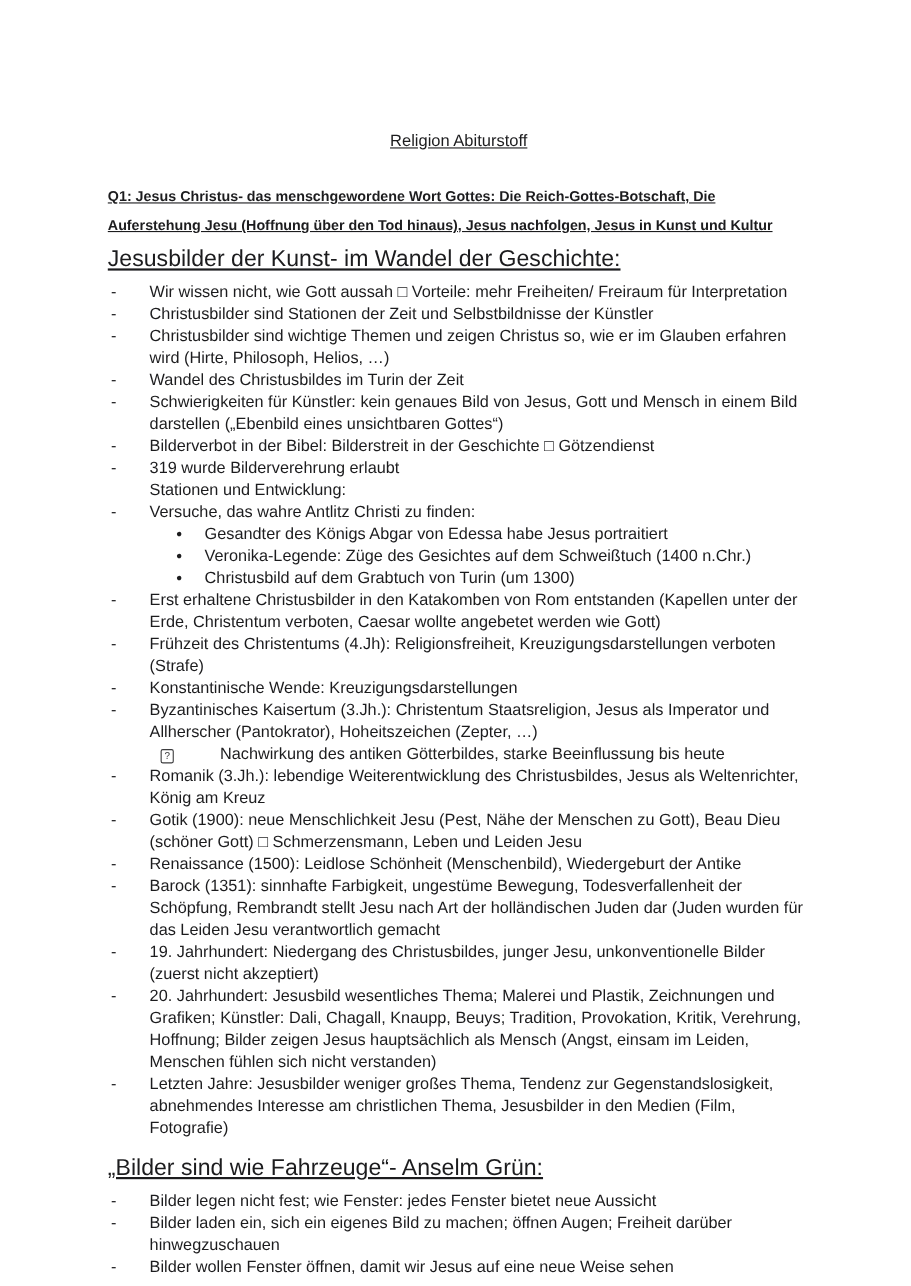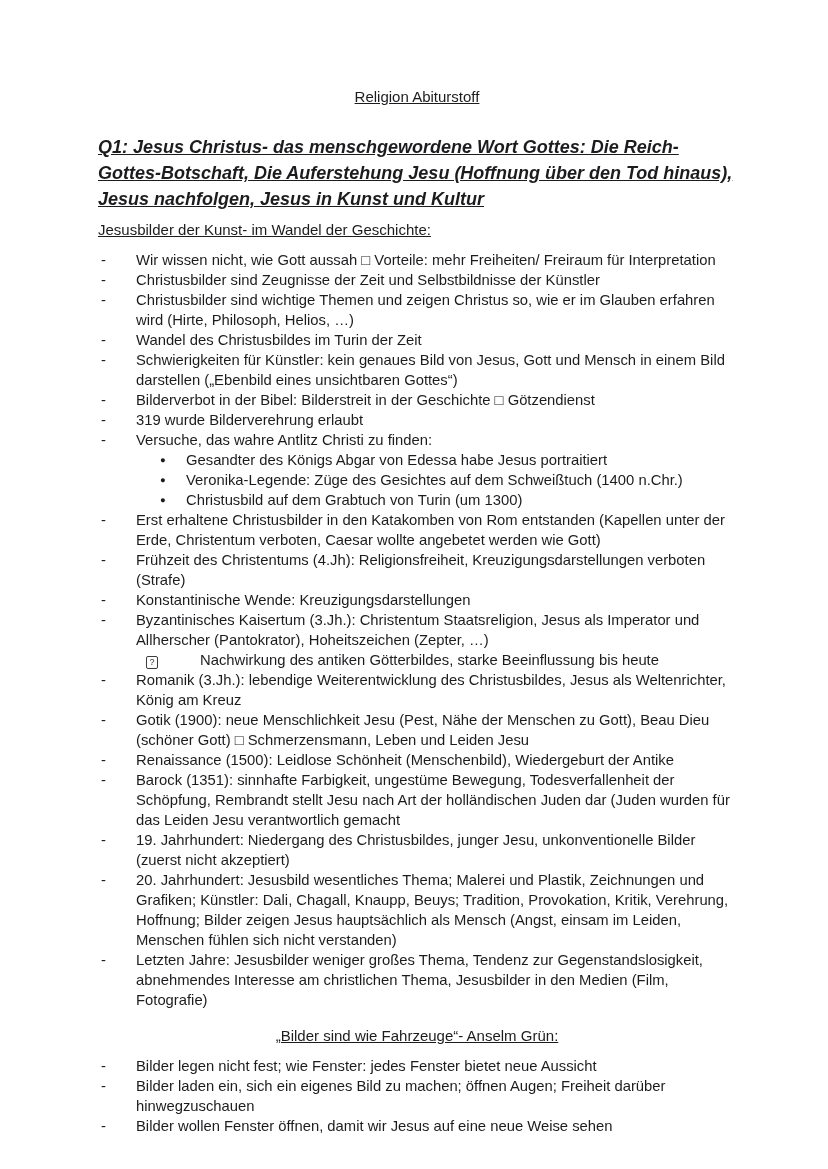--- a/index.html
+++ b/index.html
@@ -2,51 +2,50 @@
 <html lang="de"><head>
 <meta charset="utf-8">
 <style>
   html, body { margin: 0; padding: 0; background: #ffffff; }
   .page {
     position: relative;
     width: 828px;
     height: 1169px;
     box-sizing: border-box;
     background: #ffffff;
-    padding: 88px 92px 0 98px;
+    padding: 120px 92px 0 98px;
     font-family: "Liberation Sans", "DejaVu Sans", sans-serif;
     color: #1c1c1e;
     font-size: 14.8px;
     line-height: 20px;
     overflow: hidden;
   }
   .doc-title {
     text-align: center;
     text-decoration: underline;
     font-size: 15px;
     line-height: 18px;
     font-weight: 400;
     margin: 0;
   }
   .q1-heading {
     font-weight: 700;
     text-decoration: underline;
-    font-size: 18px;
+    font-size: 13px;
     line-height: 26px;
     margin: 28px 0 0 0;
-    font-style: italic;
   }
   .sec-heading {
     text-decoration: underline;
-    font-size: 15px;
+    font-size: 21px;
     line-height: 20px;
     font-weight: 400;
     margin: 8px 0 10px 0;
   }
-  .sec-heading.second { margin-top: 16px; text-align: center; }
+  .sec-heading.second { margin-top: 16px; }
   .list { margin: 0; }
   .row { display: flex; align-items: flex-start; }
   .row .m  { flex: 0 0 38px; box-sizing: border-box; padding-left: 3px; }
   .row .t  { flex: 1; min-width: 0; }
   .row.l2  { margin-left: 62px; }
   .row.l2 .m { flex: 0 0 26px; font-size: 9.5px; line-height: 20px; padding-left: 0; }
   .row.l3  { margin-left: 48px; }
   .row.l3 .m { flex: 0 0 54px; padding-left: 0; }
   .boxq {
     display: inline-block;
@@ -71,41 +70,45 @@
   <div class="sec-heading">Jesusbilder der Kunst- im Wandel der Geschichte:</div>
 
   <div class="list">
 
     <div class="row l1">
       <span class="m">-</span>
       <span class="t">Wir wissen nicht, wie Gott aussah □ Vorteile: mehr Freiheiten/ Freiraum für Interpretation</span>
     </div>
     <div class="row l1">
       <span class="m">-</span>
-      <span class="t">Christusbilder sind Zeugnisse der Zeit und Selbstbildnisse der Künstler</span>
+      <span class="t">Christusbilder sind Stationen der Zeit und Selbstbildnisse der Künstler</span>
     </div>
     <div class="row l1">
       <span class="m">-</span>
       <span class="t">Christusbilder sind wichtige Themen und zeigen Christus so, wie er im Glauben erfahren wird (Hirte, Philosoph, Helios, …)</span>
     </div>
     <div class="row l1">
       <span class="m">-</span>
       <span class="t">Wandel des Christusbildes im Turin der Zeit</span>
     </div>
     <div class="row l1">
       <span class="m">-</span>
       <span class="t">Schwierigkeiten für Künstler: kein genaues Bild von Jesus, Gott und Mensch in einem Bild darstellen („Ebenbild eines unsichtbaren Gottes“)</span>
     </div>
     <div class="row l1">
       <span class="m">-</span>
       <span class="t">Bilderverbot in der Bibel: Bilderstreit in der Geschichte □ Götzendienst</span>
     </div>
     <div class="row l1">
       <span class="m">-</span>
       <span class="t">319 wurde Bilderverehrung erlaubt</span>
+    </div>
+    <div class="row l1">
+      <span class="m"></span>
+      <span class="t">Stationen und Entwicklung:</span>
     </div>
     <div class="row l1">
       <span class="m">-</span>
       <span class="t">Versuche, das wahre Antlitz Christi zu finden:</span>
     </div>
 
     <div class="row l2">
       <span class="m">●</span>
       <span class="t">Gesandter des Königs Abgar von Edessa habe Jesus portraitiert</span>
     </div>

